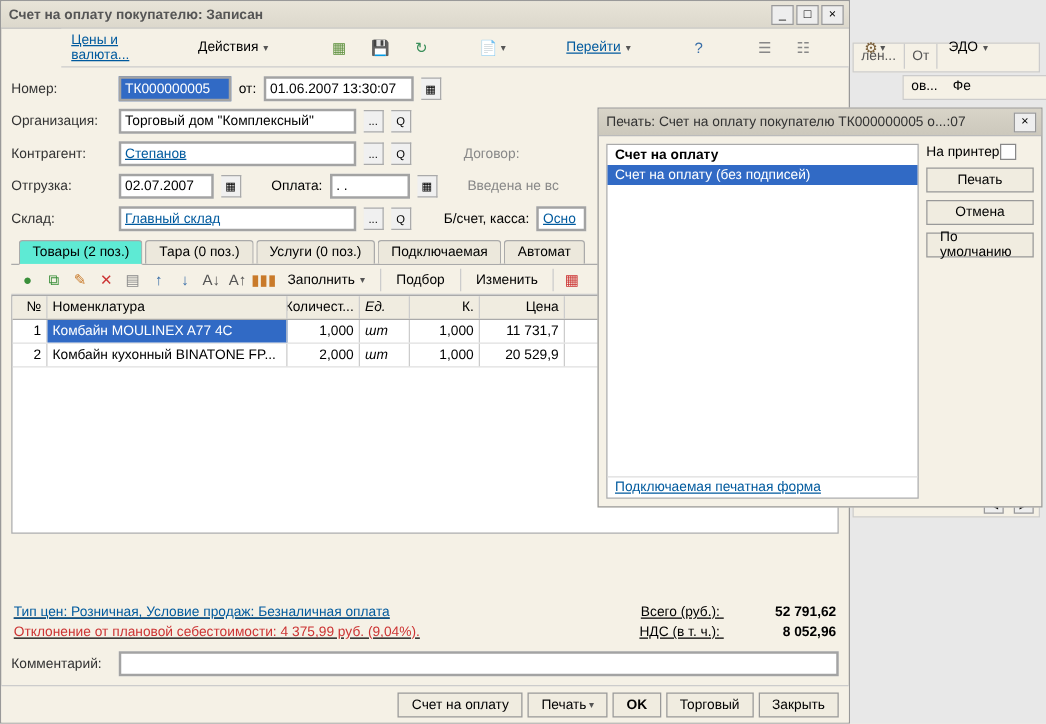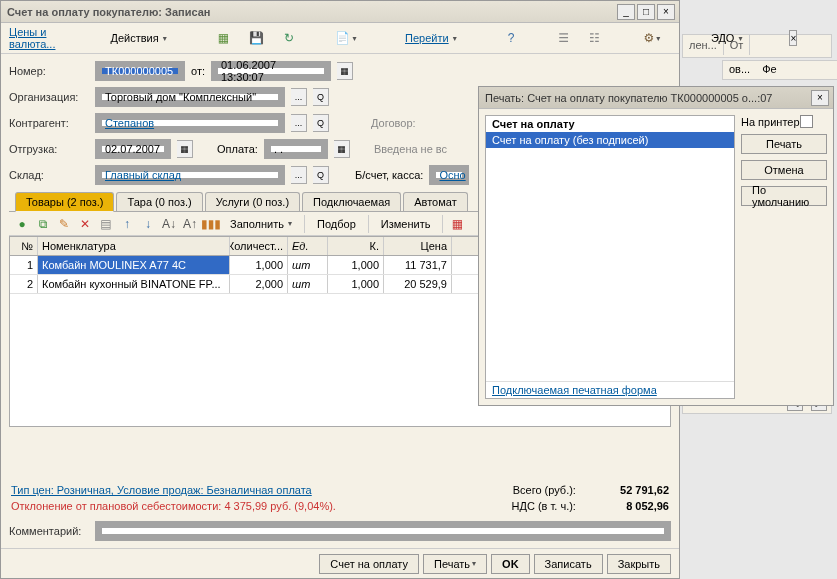--- a/index.html
+++ b/index.html
@@ -5,57 +5,57 @@
 * { box-sizing: border-box; margin: 0; padding: 0; font-family: Arial, sans-serif; font-size: 11px; }
 body { background: #e8e8e8; width: 837px; height: 579px; position: relative; overflow: hidden; }
 
 .window { position: absolute; background: #f5f1e6; border: 1px solid #999; }
 .main-window { left: 0; top: 0; width: 680px; height: 579px; }
 .titlebar { height: 22px; background: linear-gradient(#e8e4d8, #dcd8cc); border-bottom: 1px solid #bbb; display: flex; align-items: center; padding: 0 4px; }
 .titlebar-text { flex: 1; color: #555; font-weight: bold; padding-left: 2px; }
 .titlebar-btns { display: flex; gap: 2px; }
 .tbtn { width: 18px; height: 16px; border: 1px solid #999; background: #eee; display: flex; align-items: center; justify-content: center; cursor: pointer; font-size: 10px; }
 
-.toolbar { height: 26px; background: #f5f1e6; border-bottom: 1px solid #ccc; display: flex; align-items: center; padding: 15px 4px; gap: 20px; }
+.toolbar { height: 26px; background: #f5f1e6; border-bottom: 1px solid #ccc; display: flex; align-items: center; padding: 15px 4px; gap: 20px; margin-left: 48px; }
 .tool-link { color: #005a9e; cursor: pointer; padding: 0 4px; text-decoration: underline; }
 .tool-btn { padding: 2px 6px; border: 1px solid transparent; cursor: pointer; display: flex; align-items: center; gap: 2px; }
 .tool-sep { width: 1px; height: 18px; background: #ccc; margin: 0 2px; }
 .tool-icon { width: 16px; height: 16px; display: inline-flex; align-items: center; justify-content: center; font-size: 12px; }
 .dd-arrow::after { content: "▾"; font-size: 8px; margin-left: 2px; color: #555; }
 
 .form-area { padding: 6px 8px; }
 .form-row { display: flex; align-items: center; margin-bottom: 4px; gap: 6px; height: 22px; }
 .form-label { width: 80px; color: #333; }
-.input { height: 20px; border: 7px solid #a3a3a3; background: #fff; padding: 0 3px; display: flex; align-items: center; }
+.input { height: 20px; border: 2px solid #a3a3a3; background: #fff; padding: 0 3px; display: flex; align-items: center; }
 .input.sel { background: #316ac5; color: #fff; }
 .input-btn { width: 16px; height: 18px; border: 1px solid #aaa; border-left: none; background: #f0f0f0; display: flex; align-items: center; justify-content: center; cursor: pointer; font-size: 9px; }
 .link-text { color: #005a9e; text-decoration: underline; }
 .muted { color: #888; }
 
 .tabs { display: flex; border-bottom: 1px solid #aaa; margin-top: 6px; padding-left: 6px; }
 .tab { padding: 3px 10px; border: 1px solid #aaa; border-bottom: none; background: #ece8dc; margin-right: 2px; cursor: pointer; border-radius: 3px 3px 0 0; }
-.tab.active { background: #eab308; border-bottom: 1px solid #f5f1e6; margin-bottom: -1px; }
+.tab.active { background: #5eead4; border-bottom: 1px solid #f5f1e6; margin-bottom: -1px; }
 
 .grid-toolbar { height: 24px; display: flex; align-items: center; gap: 3px; padding: 2px 4px; border-bottom: 1px solid #ccc; }
 .gicon { width: 18px; height: 18px; display: flex; align-items: center; justify-content: center; cursor: pointer; font-size: 12px; }
 
 .grid { border: 1px solid #aaa; background: #fff; }
 .grid-head { display: flex; background: #f0ece0; border-bottom: 1px solid #aaa; }
 .grid-cell { border-right: 1px solid #ccc; padding: 2px 4px; height: 18px; display: flex; align-items: center; overflow: hidden; white-space: nowrap; }
 .grid-body { height: 170px; overflow: auto; }
 .grid-row { display: flex; border-bottom: 1px solid #e0e0e0; }
 .grid-row.sel .grid-cell:nth-child(2) { background: #316ac5; color: #fff; }
 .c-n { width: 28px; justify-content: flex-end; }
 .c-name { width: 192px; }
 .c-qty { width: 58px; justify-content: flex-end; }
 .c-unit { width: 40px; font-style: italic; }
 .c-k { width: 56px; justify-content: flex-end; }
 .c-price { width: 68px; justify-content: flex-end; }
 
-.footer-info { padding: 6px 10px; }
+.footer-info { padding: 6px 10px; text-decoration: underline; }
 .footer-info .line { display: flex; justify-content: space-between; margin-bottom: 4px; }
 .totals { text-align: right; }
 .totals .val { font-weight: bold; display: inline-block; width: 90px; }
 
 .bottom-bar { position: absolute; bottom: 0; left: 0; right: 0; height: 30px; border-top: 1px solid #ccc; display: flex; align-items: center; justify-content: flex-end; gap: 4px; padding: 0 8px; background: #f5f1e6; }
 .btn { padding: 2px 10px; border: 1px solid #999; background: #f0ece0; cursor: pointer; height: 20px; display: flex; align-items: center; }
 
 .print-dialog { left: 478px; top: 86px; width: 356px; height: 320px; z-index: 10; }
 .print-dialog .titlebar { background: linear-gradient(#d8d4c8, #ccc8bc); }
 .print-body { display: flex; height: calc(100% - 22px); }
@@ -253,21 +253,21 @@
     <span class="form-label">Комментарий:</span>
     <div class="input" style="flex:1"></div>
   </div>
 
   <div class="bottom-bar">
     <div class="btn">Счет на оплату</div>
     <div class="btn dd-arrow">
         <span>Печать</span>
       </div>
     <div class="btn" style="font-weight:bold">OK</div>
-    <div class="btn">Записать</div>
+    <div class="btn">Торговый</div>
     <div class="btn">Закрыть</div>
   </div>
 </div>
 
 <div class="window print-dialog">
   <div class="titlebar">
     <span class="titlebar-text" style="color:#333;font-weight:normal">Печать: Счет на оплату покупателю ТК000000005 о...:07</span>
     <div class="tbtn">×</div>
   </div>
   <div class="print-body">

